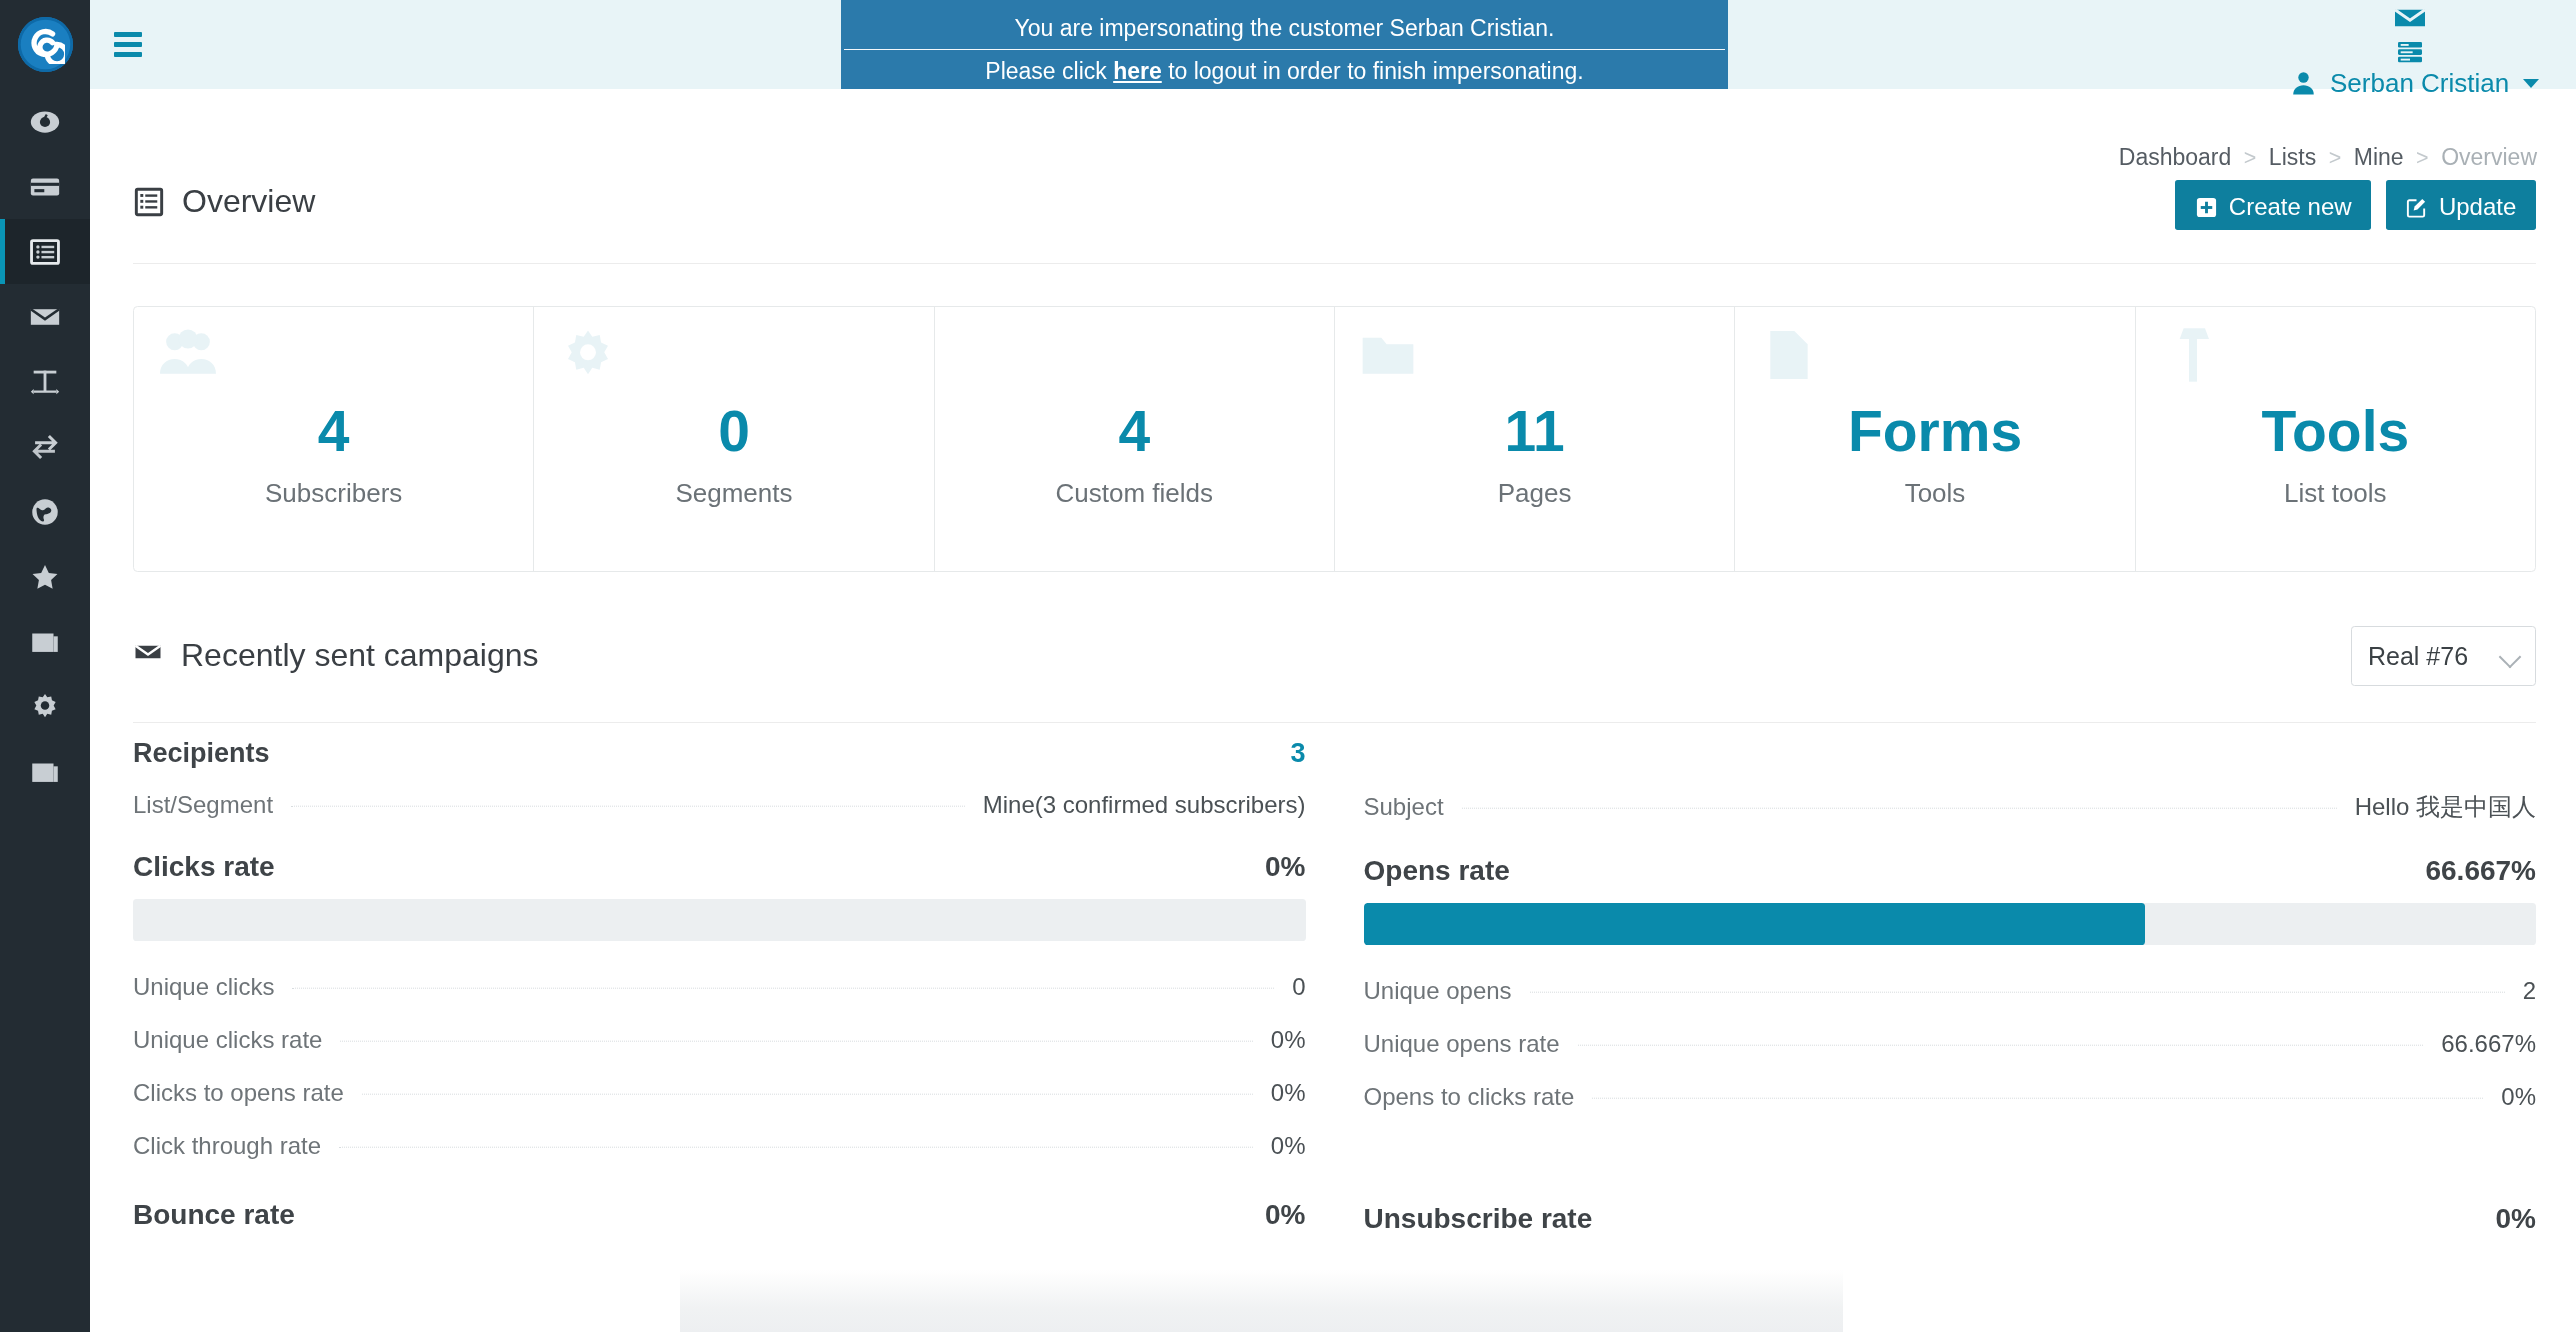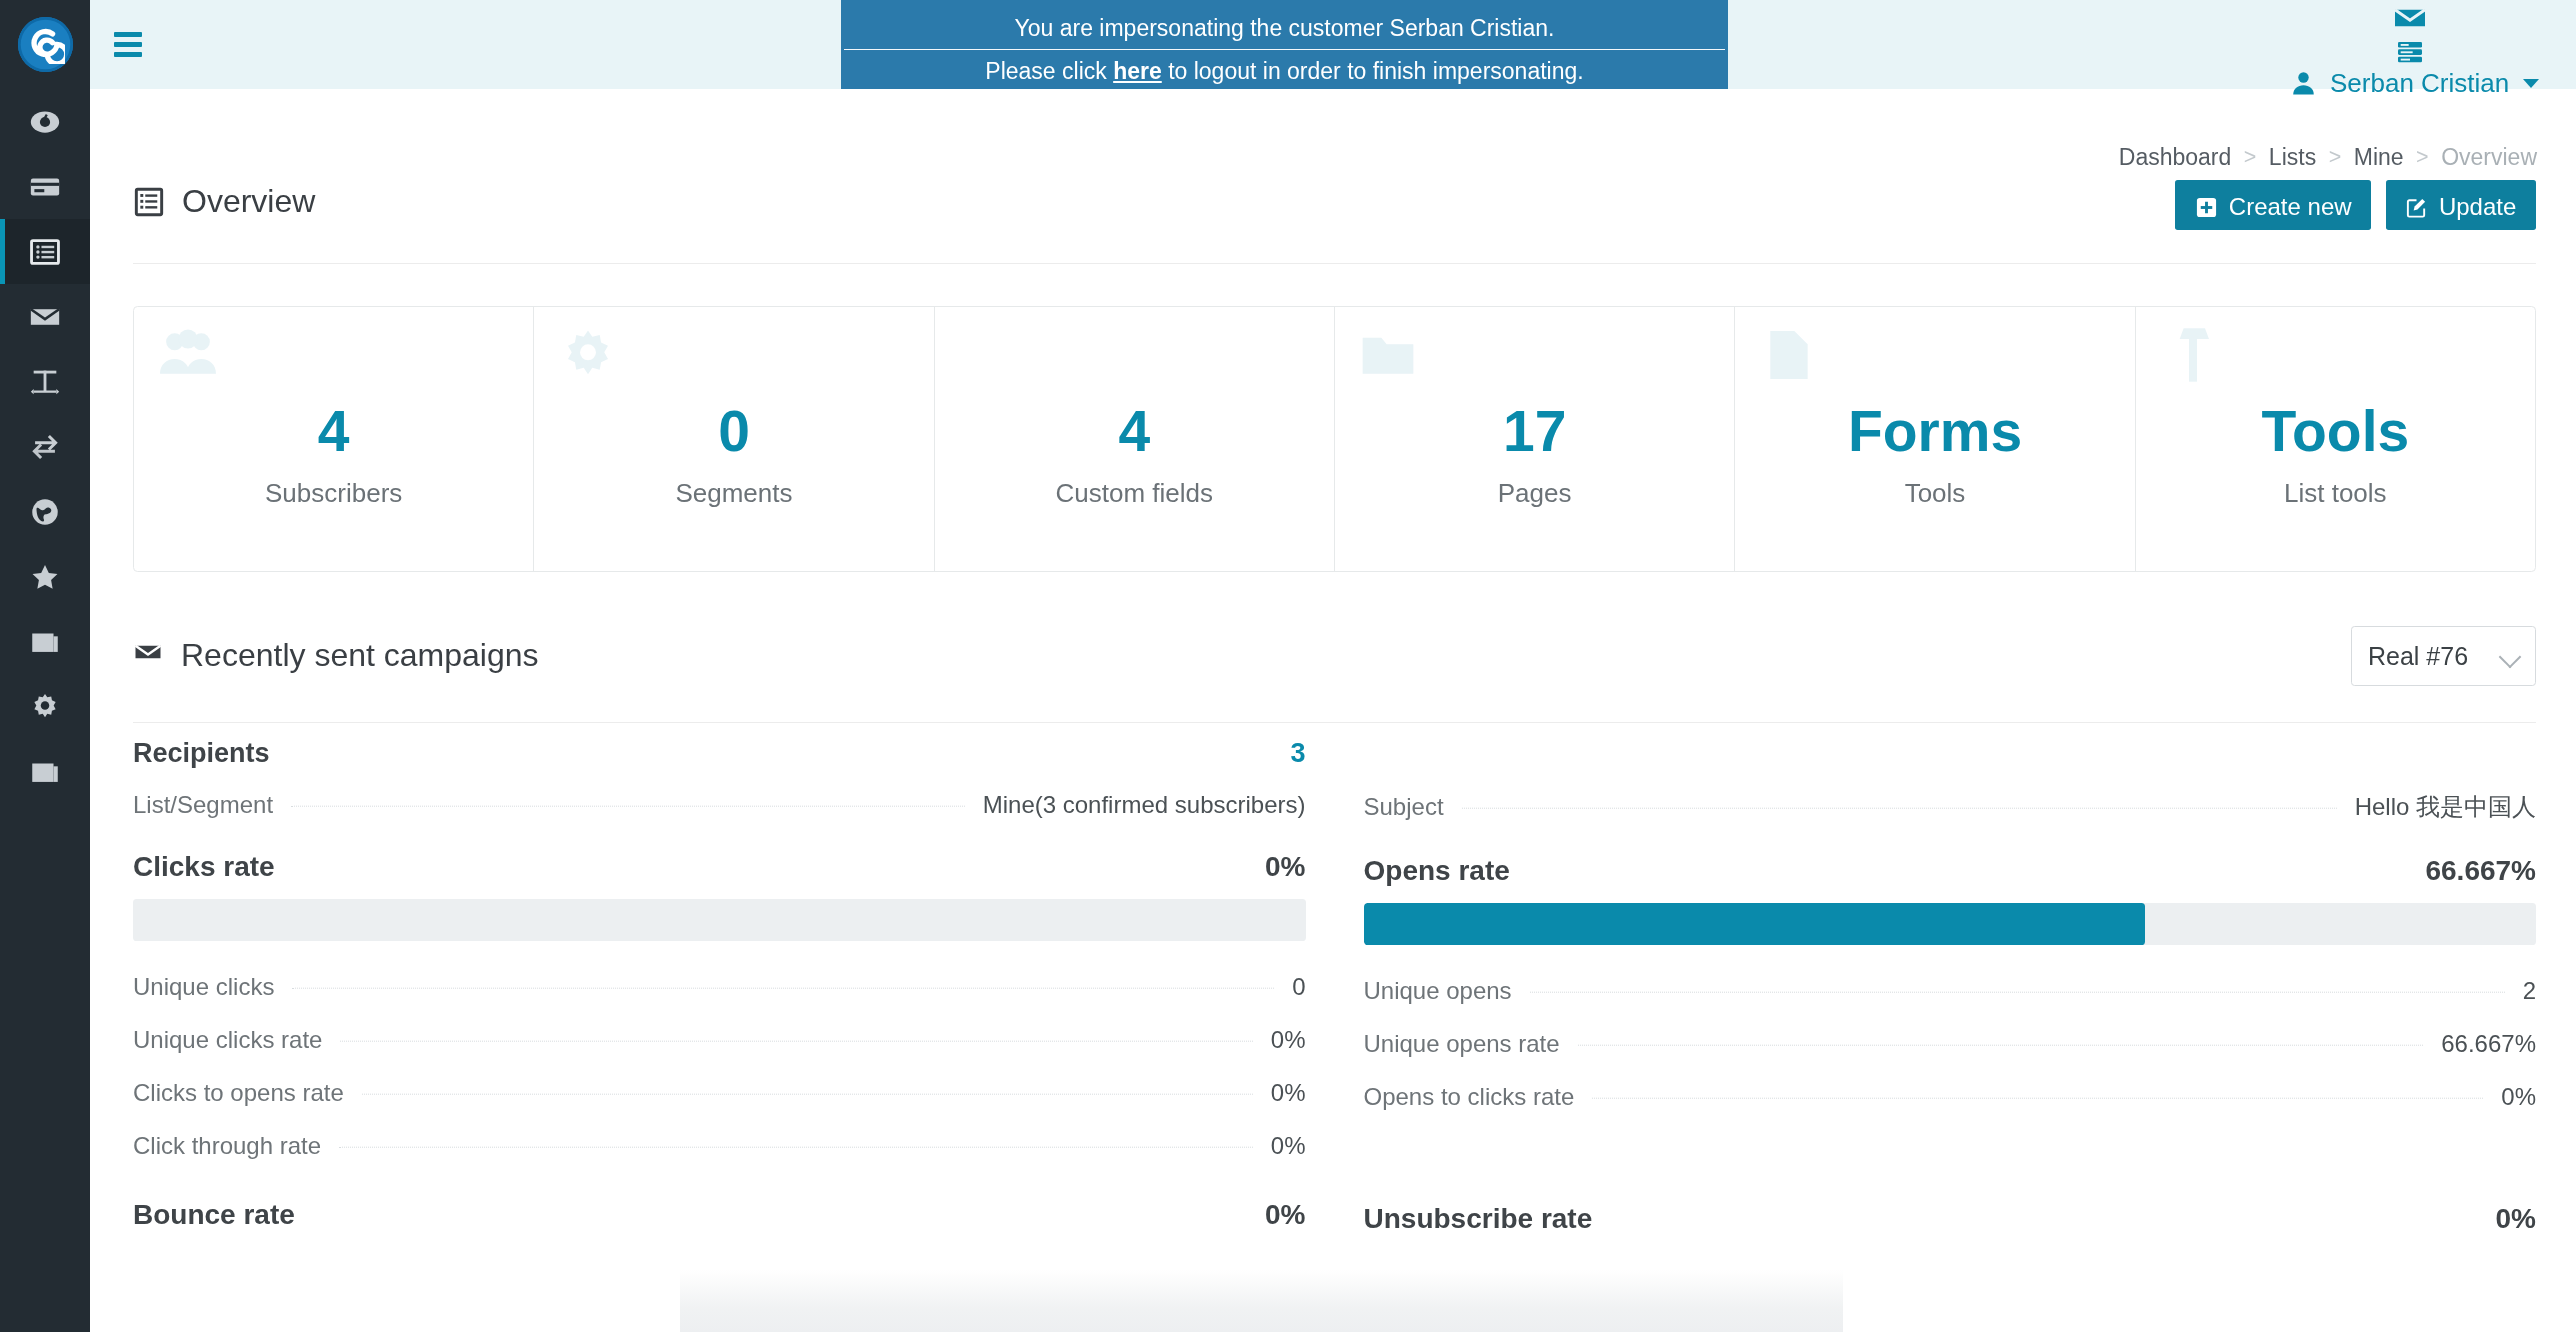--- a/index.html
+++ b/index.html
@@ -110,21 +110,21 @@
   #content {
     position: absolute; left: 90px; top: 89px;
     width: 2486px; height: 1243px;
     background: #ffffff;
     overflow: hidden;
   }
 
   #breadcrumb {
     position: absolute; right: 39px; top: 55px;
     font-size: 23px; color: #555c63;
-    display: flex; align-items: center; gap: 12.5px;
+    display: flex; align-items: flex-end; gap: 12.5px;
   }
   #breadcrumb a { color: #555c63; text-decoration: none; cursor: pointer; }
   #breadcrumb .sep { color: #c3c9cd; font-size: 21.5px; }
   #breadcrumb .current { color: #a9b0b5; }
 
   #page-head {
     position: absolute; left: 43px; top: 89px;
     width: 2403px; height: 86px;
     border-bottom: 0.9px solid #ececec;
   }
@@ -511,21 +511,21 @@
       <div class="stat-value">4</div>
       <div class="stat-label">Custom fields</div>
     </div>
 
     <div class="stat-card">
       <span class="stat-bg-icon">
         <svg width="64" height="64" viewBox="0 0 24 24">
           <path d="M2.5 5.5h7l2 2.5h10v11h-19z"></path>
         </svg>
       </span>
-      <div class="stat-value">17</div>
+      <div class="stat-value">11</div>
       <div class="stat-label">Pages</div>
     </div>
 
     <div class="stat-card">
       <span class="stat-bg-icon">
         <svg width="64" height="64" viewBox="0 0 24 24">
           <path d="M5 3h9l5 5v13H5z"></path>
         </svg>
       </span>
       <div class="stat-value">Forms</div>

